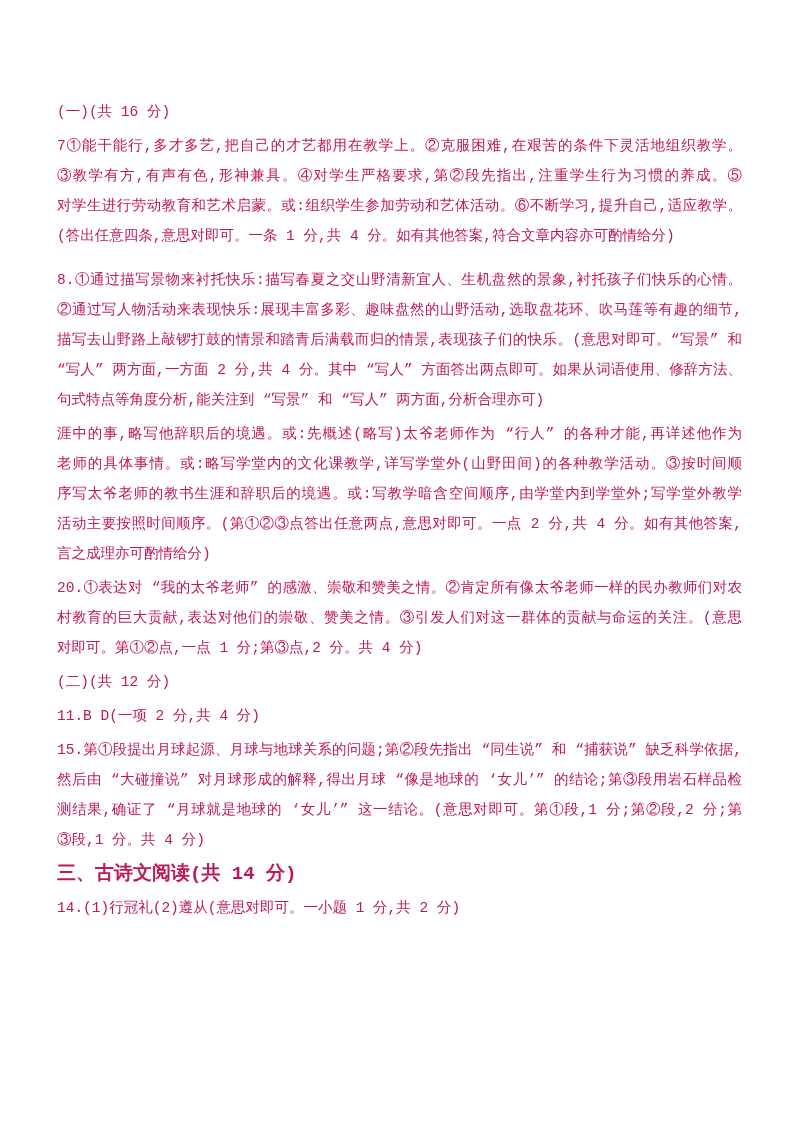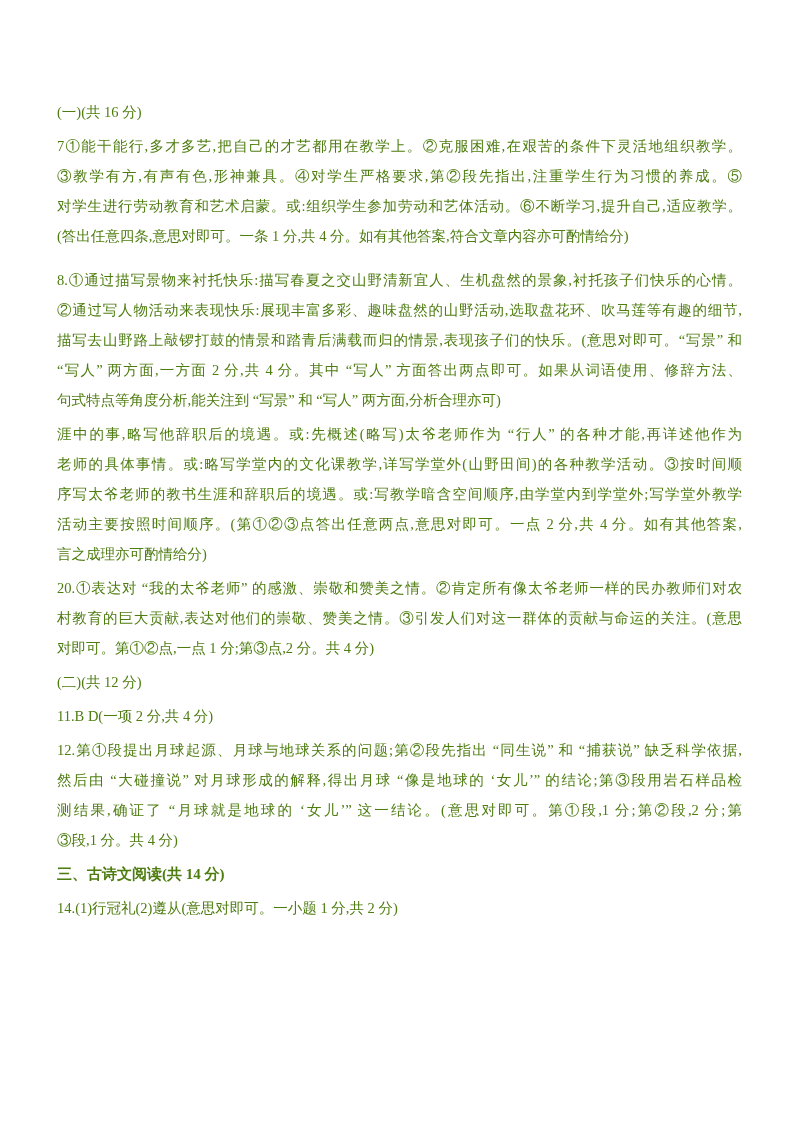--- a/index.html
+++ b/index.html
@@ -2,22 +2,22 @@
 <html><head>
 <meta charset="utf-8">
 <style>
   html, body { margin: 0; padding: 0; background: #ffffff; }
   .page {
     position: relative;
     width: 794px;
     height: 1123px;
     background: #ffffff;
     overflow: hidden;
-    color: #4d7c0f;
-    font-family: Liberation Serif, serif;
+    color: #be185d;
+    font-family: Liberation Mono, monospace;
   }
   .content {
     position: absolute;
     left: 57px;
     top: 97px;
     width: 685px;
   }
   .para { margin: 0 0 4px 0; }
   .para.sp { margin-bottom: 14px; }
   .line {
@@ -28,21 +28,21 @@
     overflow: visible;
   }
   .line.fill {
     white-space: normal;
     text-align: justify;
     text-align-last: justify;
     text-justify: inter-character;
   }
   .line.bold {
     font-weight: bold;
-    font-size: 15px;
+    font-size: 19px;
   }
 </style>
 </head>
 <body>
 
 <div class="page">
   <div class="content">
 
     <div class="para">
       <div class="line">(一)(共 16 分)</div>
@@ -79,21 +79,21 @@
 
     <div class="para">
       <div class="line">(二)(共 12 分)</div>
     </div>
 
     <div class="para">
       <div class="line">11.B  D(一项 2 分,共 4 分)</div>
     </div>
 
     <div class="para">
-      <div class="line fill">12.第①段提出月球起源、月球与地球关系的问题;第②段先指出 “同生说” 和 “捕获说” 缺乏科学依据,</div>
+      <div class="line fill">15.第①段提出月球起源、月球与地球关系的问题;第②段先指出 “同生说” 和 “捕获说” 缺乏科学依据,</div>
       <div class="line fill">然后由 “大碰撞说” 对月球形成的解释,得出月球 “像是地球的 ‘女儿’” 的结论;第③段用岩石样品检</div>
       <div class="line fill">测结果,确证了 “月球就是地球的 ‘女儿’” 这一结论。(意思对即可。第①段,1 分;第②段,2 分;第</div>
       <div class="line">③段,1 分。共 4 分)</div>
     </div>
 
 
     <div class="para">
       <div class="line bold">三、古诗文阅读(共 14 分)</div>
     </div>
 

